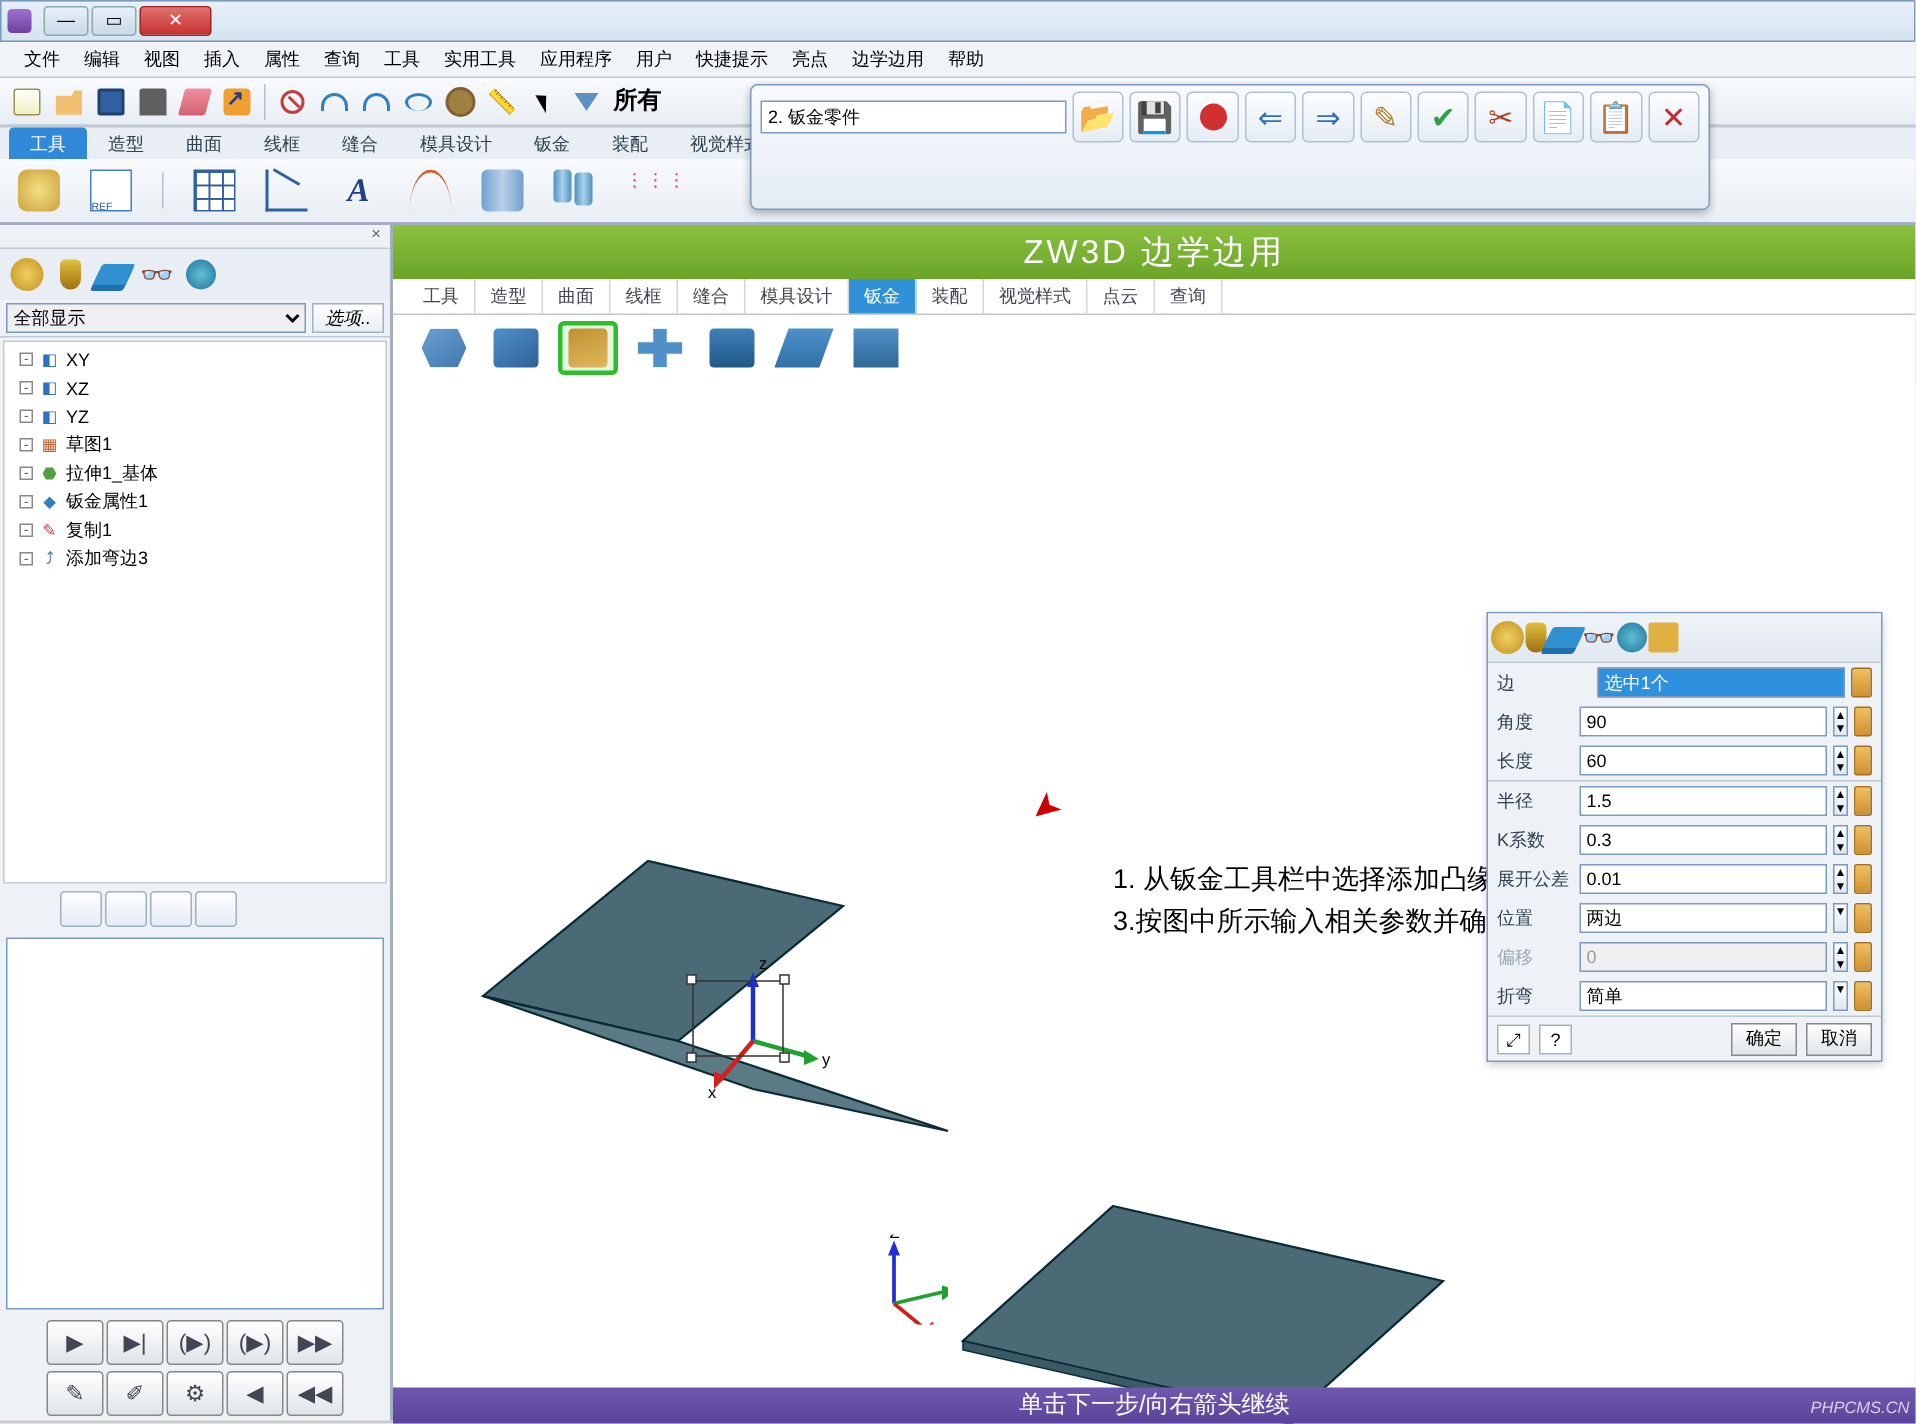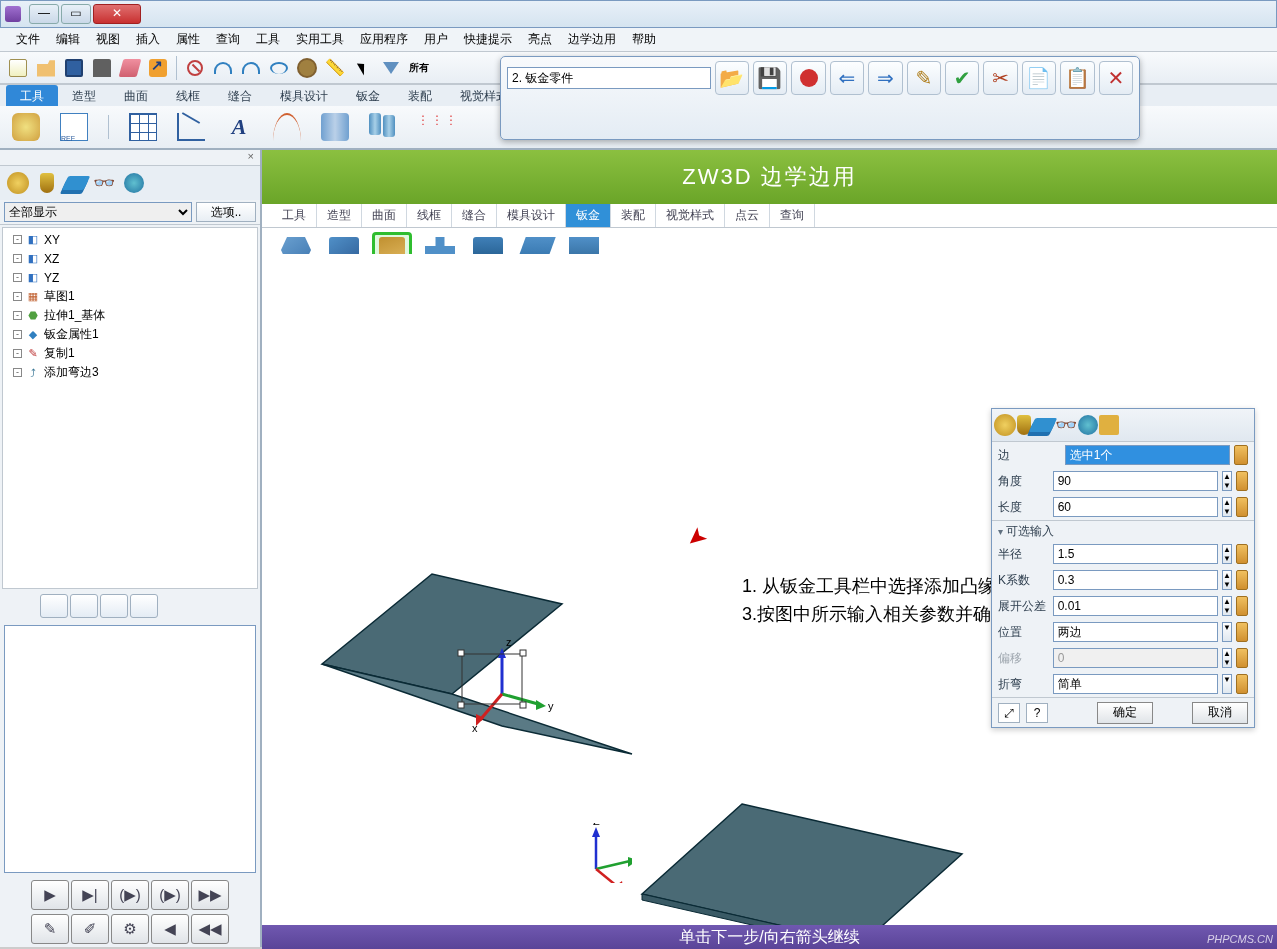--- a/index.html
+++ b/index.html
@@ -68,34 +68,34 @@
 .fp-btn { width: 38px; height: 34px; border: 1px solid #b0c0d0; border-radius: 4px; background: linear-gradient(#fcfeff,#e4ecf4); display: flex; align-items: center; justify-content: center; font-size: 20px; }
 
 
 .maingrid { display: flex; height: calc(949px - 28px - 24px - 32px - 22px - 44px - 2px); }
 .sidebar { width: 262px; background: #eef2f6; border-right: 2px solid #a0b0c0; display: flex; flex-direction: column; }
 .sb-close { height: 16px; text-align: right; padding-right: 6px; font-size: 11px; color: #666; border-bottom: 1px solid #c0c8d0; }
 .sb-icons { height: 34px; display: flex; align-items: center; padding: 0 4px; gap: 1px; background: #e8eef4; }
 .sb-icons .sbi { width: 28px; height: 28px; border-radius: 3px; display: flex; align-items: center; justify-content: center; }
 .sb-filter { display: flex; padding: 2px 4px; gap: 4px; align-items: center; border-bottom: 1px solid #c0c8d0; }
 .sb-filter select { flex: 1; border: 1px solid #7a9ac0; height: 20px; font-size: 12px; }
-.sb-filter button { width: 60px; height: 20px; font-size: 12px; border: 1px solid #a0b0c0; background: linear-gradient(#fff,#e8eef4); }
+.sb-filter button { width: 48px; height: 20px; font-size: 12px; border: 1px solid #a0b0c0; background: linear-gradient(#fff,#e8eef4); font-style: italic; }
 .tree { flex: 0 0 362px; background: #fff; border: 1px solid #c0c8d0; margin: 2px; overflow: auto; padding: 2px 0; }
 .tree .node { display: flex; align-items: center; height: 19px; padding-left: 10px; font-size: 12px; gap: 4px; }
 .tree .node .exp { width: 9px; height: 9px; border: 1px solid #888; text-align: center; line-height: 7px; font-size: 9px; color: #555; }
 .tree .nico { width: 14px; height: 14px; display: flex; align-items: center; justify-content: center; font-size: 11px; }
 .ni-plane { color: #3070c0; } .ni-sketch { color: #c06030; } .ni-ext { color: #50a040; } .ni-sheet { color: #3080c0; } .ni-copy { color: #c04040; } .ni-bend { color: #307090; }
 .sb-mid-icons { height: 30px; display: flex; align-items: center; gap: 2px; padding: 0 40px; }
 .sb-mid-icons .mi { width: 28px; height: 24px; border: 1px solid #a0b0c0; background: linear-gradient(#fff,#e4ecf4); border-radius: 3px; }
 .sb-msgbox { flex: 1; margin: 4px; border: 1px solid #7a9ac0; background: #fff; }
 .sb-play { height: 70px; display: flex; flex-wrap: wrap; gap: 2px; padding: 2px 18px; align-items: center; justify-content: center; }
 .sb-play .pb { width: 38px; height: 30px; border: 1px solid #888; background: linear-gradient(#fff,#e0e4e8); border-radius: 3px; display: flex; align-items: center; justify-content: center; font-size: 15px; color: #445; }
 
 .viewport { flex: 1; position: relative; background: #fff; }
-.vp-banner { height: 54px; background: linear-gradient(#8bc040,#6aa528); color: #fff; font-size: 22px; display: flex; align-items: center; justify-content: center; letter-spacing: 2px; }
+.vp-banner { height: 36px; background: linear-gradient(#8bc040,#6aa528); color: #fff; font-size: 22px; display: flex; align-items: center; justify-content: center; letter-spacing: 2px; }
 .vp-tabs { height: 24px; display: flex; align-items: center; padding-left: 10px; border-bottom: 1px solid #c0c8d0; font-size: 12px; }
 .vp-tabs span { padding: 3px 10px; color: #445; border-right: 1px solid #d0d8e0; }
 .vp-tabs span.active { background: #3090d8; color: #fff; }
 .vp-tools { height: 44px; display: flex; align-items: center; gap: 8px; padding-left: 14px; }
 .vp-tools .vt { width: 40px; height: 36px; border-radius: 4px; display: flex; align-items: center; justify-content: center; }
 .vp-tools .vt.hl { border: 3px solid #2fbd2f; background: #e0f8e0; }
 .vti { width: 30px; height: 26px; }
 .vti-box { background: linear-gradient(145deg,#6aa0d0,#4078b0); clip-path: polygon(20% 0,80% 0,100% 50%,80% 100%,20% 100%,0 50%); }
 .vti-cube { background: linear-gradient(145deg,#5090c8,#306098); border-radius: 3px; }
 .vti-flange { width: 26px; height: 26px; background: linear-gradient(160deg,#c09030,#e0b860); border-radius: 3px; }
@@ -116,21 +116,21 @@
 .prop-panel .pp-row { display: flex; align-items: center; height: 26px; padding: 0 6px; gap: 4px; }
 .prop-panel .pp-row label { width: 72px; font-size: 12px; color: #304050; }
 .prop-panel .pp-row label.disabled { color: #a0a8b0; }
 .prop-panel .pp-row input, .prop-panel .pp-row .dd { flex: 1; height: 20px; border: 1px solid #7a9ac0; background: #fff; font-size: 12px; padding: 0 4px; }
 .prop-panel .pp-row input.sel { background: #3090e0; color: #fff; }
 .prop-panel .pp-row input:disabled { background: #f0f0f0; color: #999; }
 .prop-panel .pp-row .spin { width: 14px; height: 20px; border: 1px solid #7a9ac0; background: linear-gradient(#fff,#e0e8f0); font-size: 8px; text-align: center; line-height: 9px; }
 .prop-panel .pp-row .calc { width: 16px; height: 20px; background: linear-gradient(#f0c060,#d09030); border: 1px solid #a07020; border-radius: 2px; }
 .prop-panel .pp-foot { height: 30px; display: flex; align-items: center; padding: 4px 6px; gap: 6px; border-top: 1px solid #c0c8d0; }
 .prop-panel .pp-foot .fb { width: 22px; height: 20px; border: 1px solid #a0b0c0; background: #fff; text-align: center; font-size: 12px; line-height: 18px; }
-.prop-panel .pp-foot button { width: 56px; height: 22px; font-size: 12px; border: 1px solid #888; background: linear-gradient(#fff,#e0e4e8); margin-left: 33px; }
+.prop-panel .pp-foot button { width: 44px; height: 22px; font-size: 12px; border: 1px solid #888; background: linear-gradient(#fff,#e0e4e8); }
 
 .coordbar { position: absolute; left: 0; bottom: 0; height: 18px; background: #c9cdd2; font-size: 11px; padding: 2px 6px; color: #333; width: 100px; }
 .bottom-hint { position: absolute; left: 262px; right: 0; bottom: 0; height: 24px; background: linear-gradient(#7058b0,#5a4498); color: #fff; font-size: 16px; text-align: center; line-height: 24px; }
 .watermark { position: absolute; right: 4px; bottom: 4px; color: #d8d0e8; font-size: 11px; font-style: italic; z-index: 60; }
 
 svg.part { position: absolute; }
 </style>
 </head>
 <body>
 
@@ -197,21 +197,21 @@
     </div>
   <div class="tbtn">
       <span style="font-size:16px">📏</span>
     </div>
   <div class="tbtn">
       <span class="ico i-cursor"></span>
     </div>
   <div class="tbtn">
       <span class="ico i-filter"></span>
     </div>
-  <span style="font-size:10px;font-weight:bold;margin-left:4px">所有</span>
+  <span style="font-size:16px;font-weight:bold;margin-left:4px">所有</span>
 </div>
 
 <div class="ribbon-tabs">
   <div class="tab active">工具</div>
   <div class="tab">造型</div>
   <div class="tab">曲面</div>
   <div class="tab">线框</div>
   <div class="tab">缝合</div>
   <div class="tab">模具设计</div>
   <div class="tab">钣金</div>
@@ -481,21 +481,20 @@
         <div class="calc"></div>
       </div>
     <div class="pp-row">
         <label>长度</label>
         <input value="60" style="">
         <div class="spin">▲<br>▼</div>
         <div class="calc"></div>
       </div>
   </div>
   <div class="pp-section">
-    <div class="pp-sh">可选输入</div>
     <div class="pp-row">
         <label>半径</label>
         <input value="1.5" style="">
         <div class="spin">▲<br>▼</div>
         <div class="calc"></div>
       </div>
     <div class="pp-row">
         <label>K系数</label>
         <input value="0.3" style="">
         <div class="spin">▲<br>▼</div>

